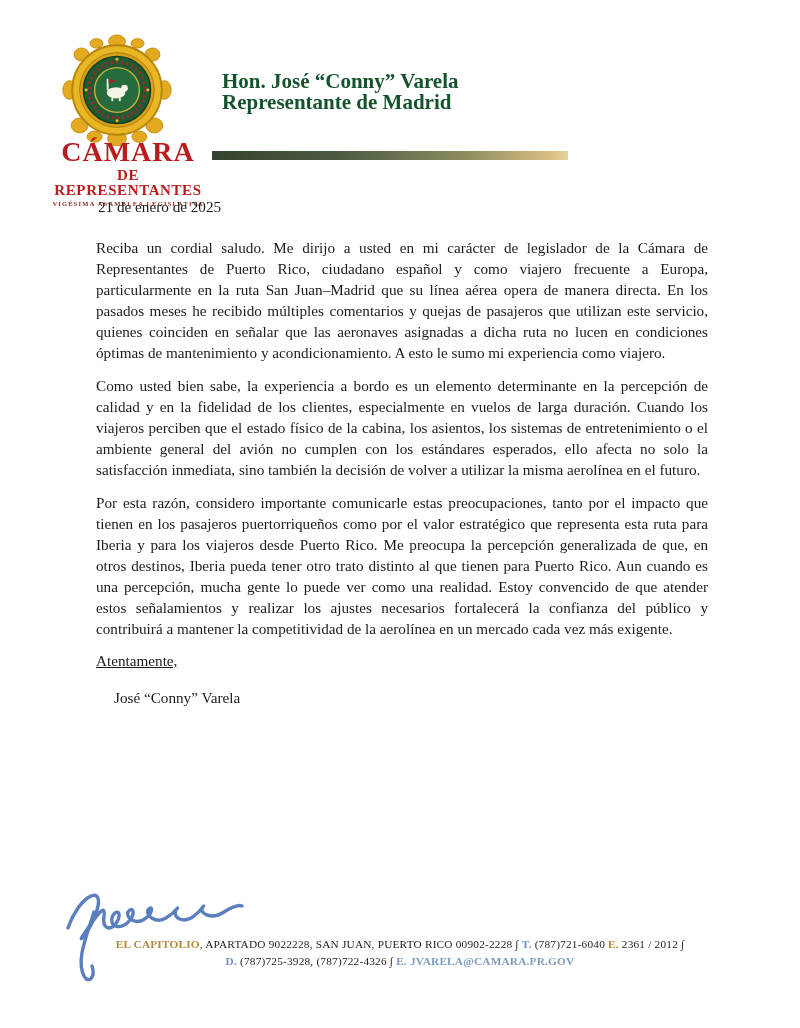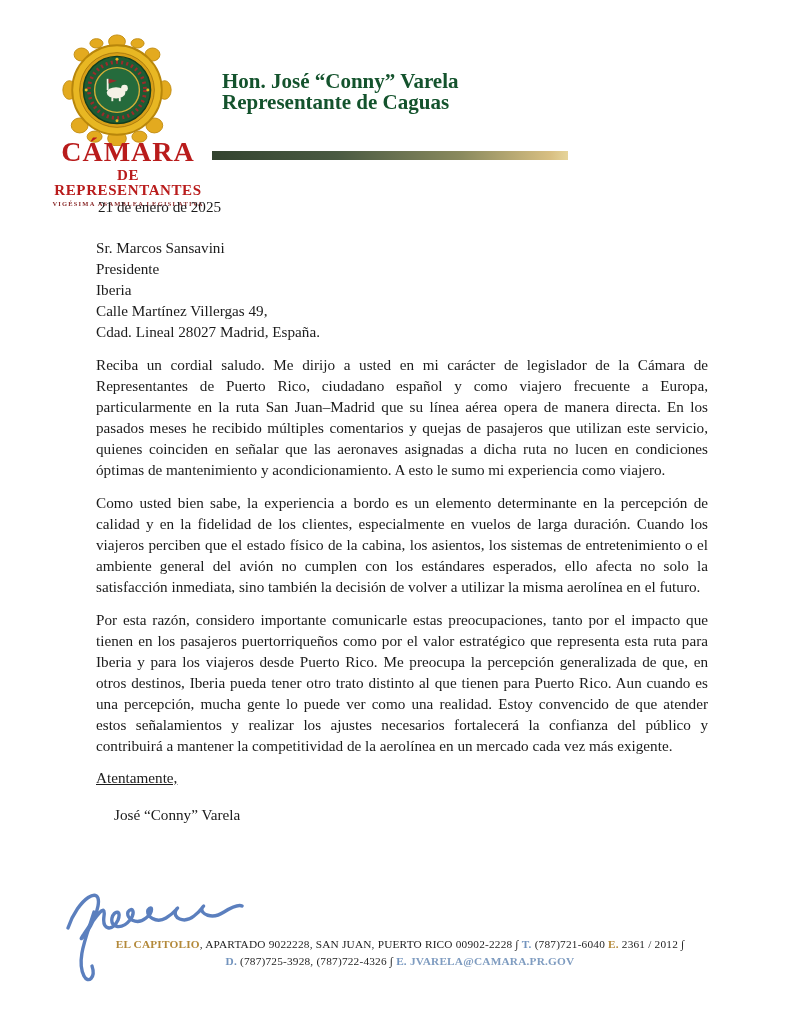--- a/index.html
+++ b/index.html
@@ -79,35 +79,28 @@
   </svg>
 
   <div class="org-block">
     <div class="org-line1">CÁMARA</div>
     <div class="org-line2">DE REPRESENTANTES</div>
     <div class="org-tagline">VIGÉSIMA ASAMBLEA LEGISLATIVA</div>
   </div>
 
   <div class="name-block">
     <div>Hon. José “Conny” Varela</div>
-    <div>Representante de Caguas</div>
+    <div>Representante de Madrid</div>
   </div>
 
   <div class="grad-bar"></div>
 
   <div class="content">
     <div class="date">21 de enero de 2025</div>
 
-    <div class="recipient">
-      <div>Sr. Marcos Sansavini</div>
-      <div>Presidente</div>
-      <div>Iberia</div>
-      <div>Calle Martínez Villergas 49,</div>
-      <div>Cdad. Lineal 28027 Madrid, España.</div>
-    </div>
 
 
     <div class="para">Reciba un cordial saludo. Me dirijo a usted en mi carácter de legislador de la Cámara de Representantes de Puerto Rico, ciudadano español y como viajero frecuente a Europa, particularmente en la ruta San Juan–Madrid que su línea aérea opera de manera directa. En los pasados meses he recibido múltiples comentarios y quejas de pasajeros que utilizan este servicio, quienes coinciden en señalar que las aeronaves asignadas a dicha ruta no lucen en condiciones óptimas de mantenimiento y acondicionamiento. A esto le sumo mi experiencia como viajero.</div>
     <div class="para">Como usted bien sabe, la experiencia a bordo es un elemento determinante en la percepción de calidad y en la fidelidad de los clientes, especialmente en vuelos de larga duración. Cuando los viajeros perciben que el estado físico de la cabina, los asientos, los sistemas de entretenimiento o el ambiente general del avión no cumplen con los estándares esperados, ello afecta no solo la satisfacción inmediata, sino también la decisión de volver a utilizar la misma aerolínea en el futuro.</div>
     <div class="para">Por esta razón, considero importante comunicarle estas preocupaciones, tanto por el impacto que tienen en los pasajeros puertorriqueños como por el valor estratégico que representa esta ruta para Iberia y para los viajeros desde Puerto Rico. Me preocupa la percepción generalizada de que, en otros destinos, Iberia pueda tener otro trato distinto al que tienen para Puerto Rico. Aun cuando es una percepción, mucha gente lo puede ver como una realidad. Estoy convencido de que atender estos señalamientos y realizar los ajustes necesarios fortalecerá la confianza del público y contribuirá a mantener la competitividad de la aerolínea en un mercado cada vez más exigente.</div>
 
     <div class="closing">Atentamente,</div>
     <div class="signer-name">José “Conny” Varela</div>
   </div>
 

